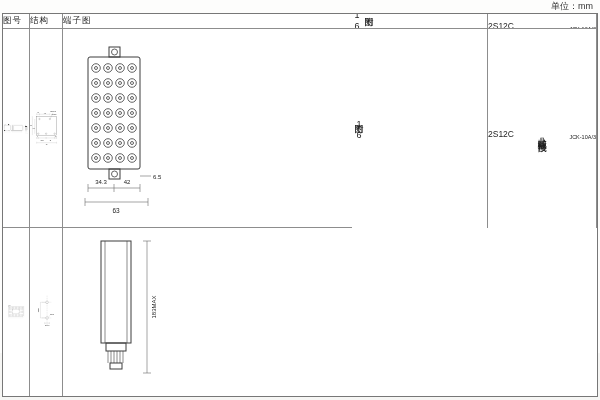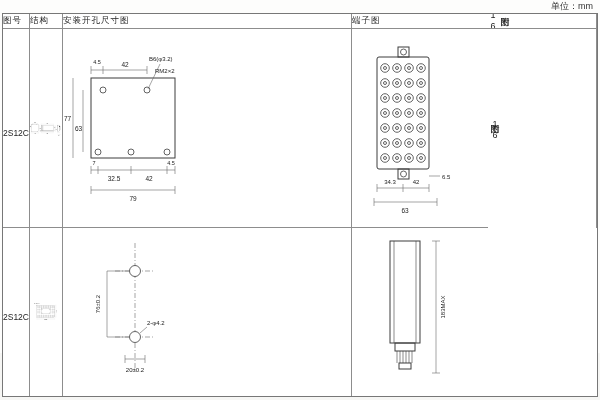--- a/index.html
+++ b/index.html
@@ -32,23 +32,20 @@
 <div class="page">
   <div class="unit">单位：mm</div>
 
   <div class="grid">
 
     <div class="cell hcell">
         <span>图号</span>
       </div>
     <div class="cell hcell">
         <span>结构</span>
-      </div>
-    <div class="cell hcell">
-        <span>安装开孔尺寸图</span>
       </div>
     <div class="cell hcell last">
         <span>端子图</span>
       </div>
 
     <div class="cell">
       <span class="vtext">附图16</span>
     </div>
 
     <div class="cell struct">

